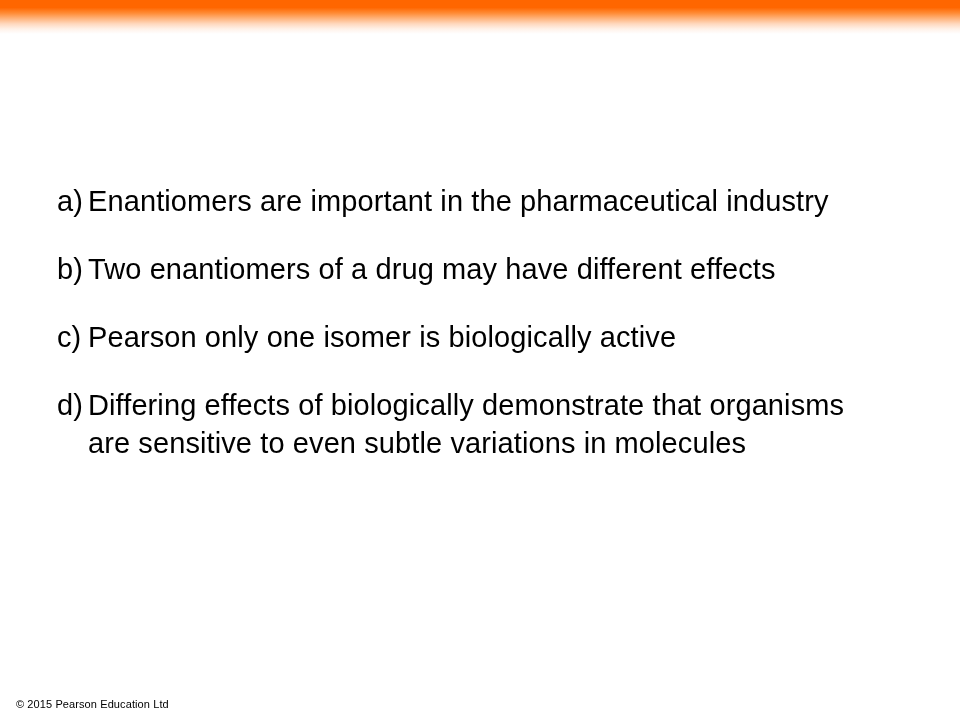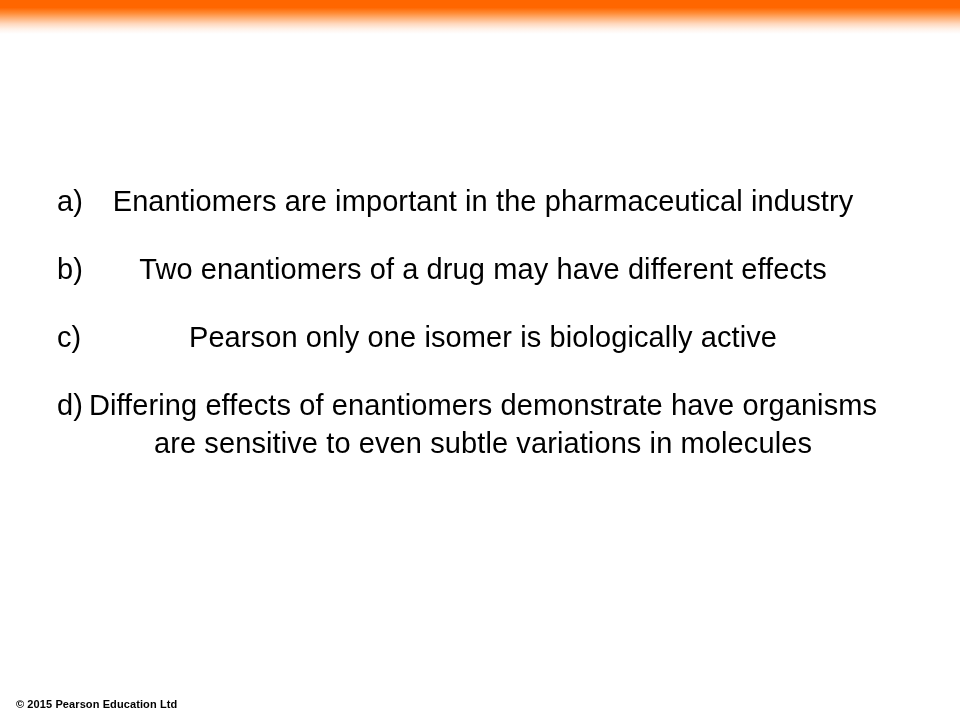--- a/index.html
+++ b/index.html
@@ -76,34 +76,32 @@
     font-size: 29px;
     line-height: 38px;
   }
 
   .item-text {
     flex: 1 1 auto;
     color: #000000;
     font-size: 29px;
     line-height: 38px;
     max-width: 790px;
-    text-align: center;
   }
 
   
   .footer {
     position: absolute;
     left: 16px;
     top: 697px;
     font-size: 11px;
     line-height: 14px;
     color: #000000;
     letter-spacing: 0.1px;
     white-space: nowrap;
-    font-weight: bold;
   }
 </style>
 </head>
 <body>
 
 <div class="slide">
 
   <div class="top-band"></div>
 
   <div class="content">
@@ -119,21 +117,21 @@
         <span class="item-text">Two enantiomers of a drug may have different effects</span>
       </li>
 
       <li class="list-item">
         <span class="marker">c)</span>
         <span class="item-text">Pearson only one isomer is biologically active</span>
       </li>
 
       <li class="list-item">
         <span class="marker">d)</span>
-        <span class="item-text">Differing effects of enantiomers demonstrate have organisms are sensitive to even subtle variations in molecules</span>
+        <span class="item-text">Differing effects of biologically demonstrate that organisms are sensitive to even subtle variations in molecules</span>
       </li>
 
     </ul>
   </div>
 
   <div class="footer">© 2015 Pearson Education Ltd</div>
 
 </div>
 
 </body></html>

